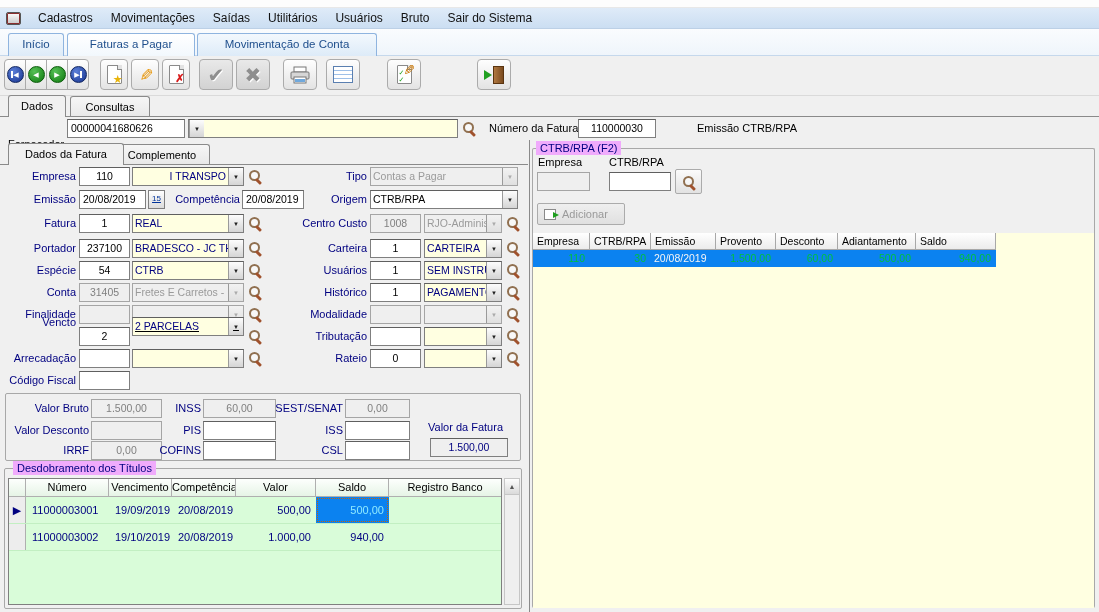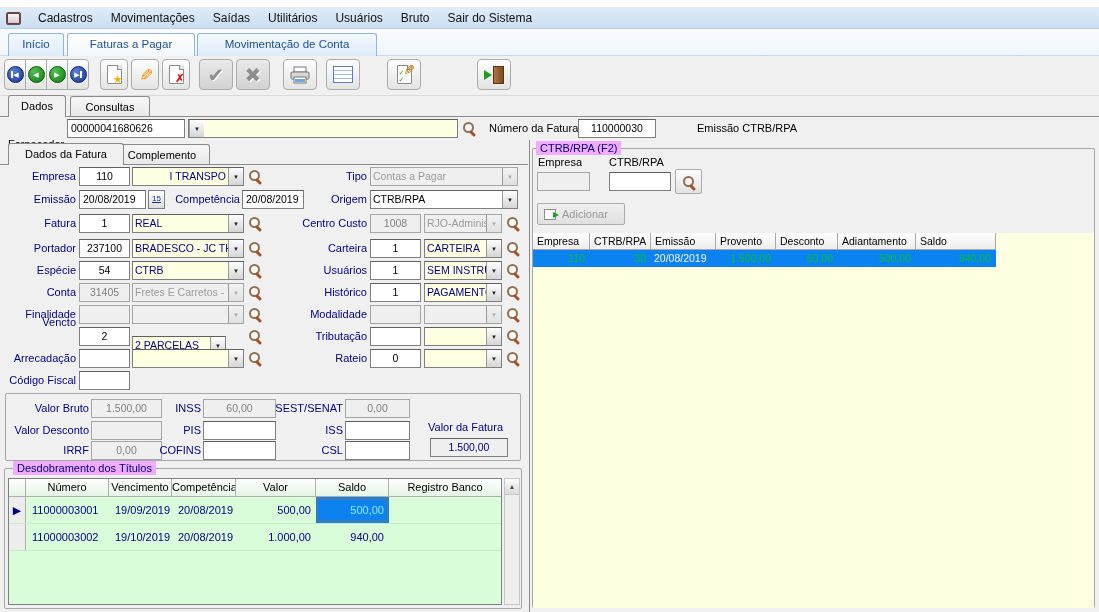--- a/index.html
+++ b/index.html
@@ -280,21 +280,21 @@
 <div class="lblr" style="left:282px; top:305px; width:85px;">Modalidade</div>
 <div class="inp num dis" style="left:370px; top:305px; width:51px;"></div>
 <div class="combo dis" style="left:424px; top:305px; width:78px;">
     <span class="ctext"></span>
     <span class="carrow">▼</span>
   </div>
 <span class="mag" style="left:506px; top:307px;"></span>
 
 <div class="lblr" style="left:0; top:313px; width:76px;text-align:right;">Vencto</div>
 <div class="inp num" style="left:79px; top:327px; width:51px;">2</div>
-<div class="combo" style="left:132px; top:336px; width:94px;">
+<div class="combo" style="left:132px; top:317px; width:112px;text-decoration:underline;">
     <span class="ctext">2 PARCELAS</span>
     <span class="carrow">▼</span>
   </div>
 <span class="mag" style="left:248px; top:329px;"></span>
 <div class="lblr" style="left:282px; top:327px; width:85px;">Tributação</div>
 <div class="inp num" style="left:370px; top:327px; width:51px;"></div>
 <div class="combo" style="left:424px; top:327px; width:78px;">
     <span class="ctext"></span>
     <span class="carrow">▼</span>
   </div>

